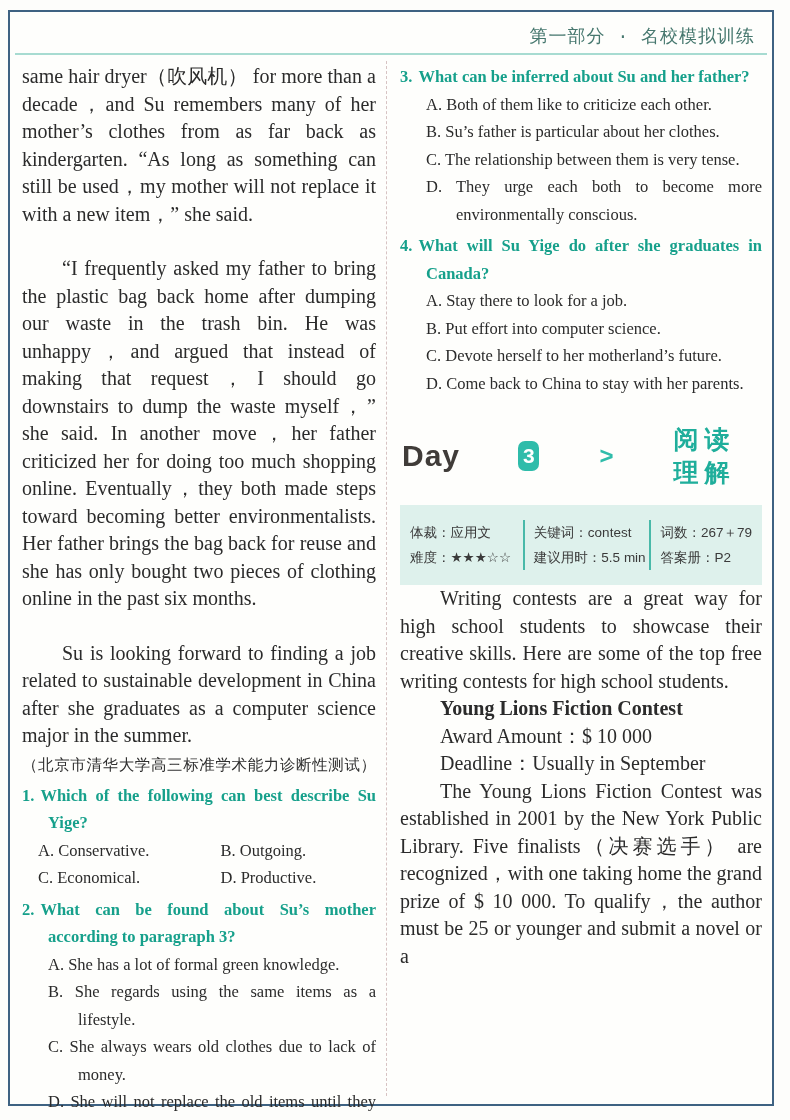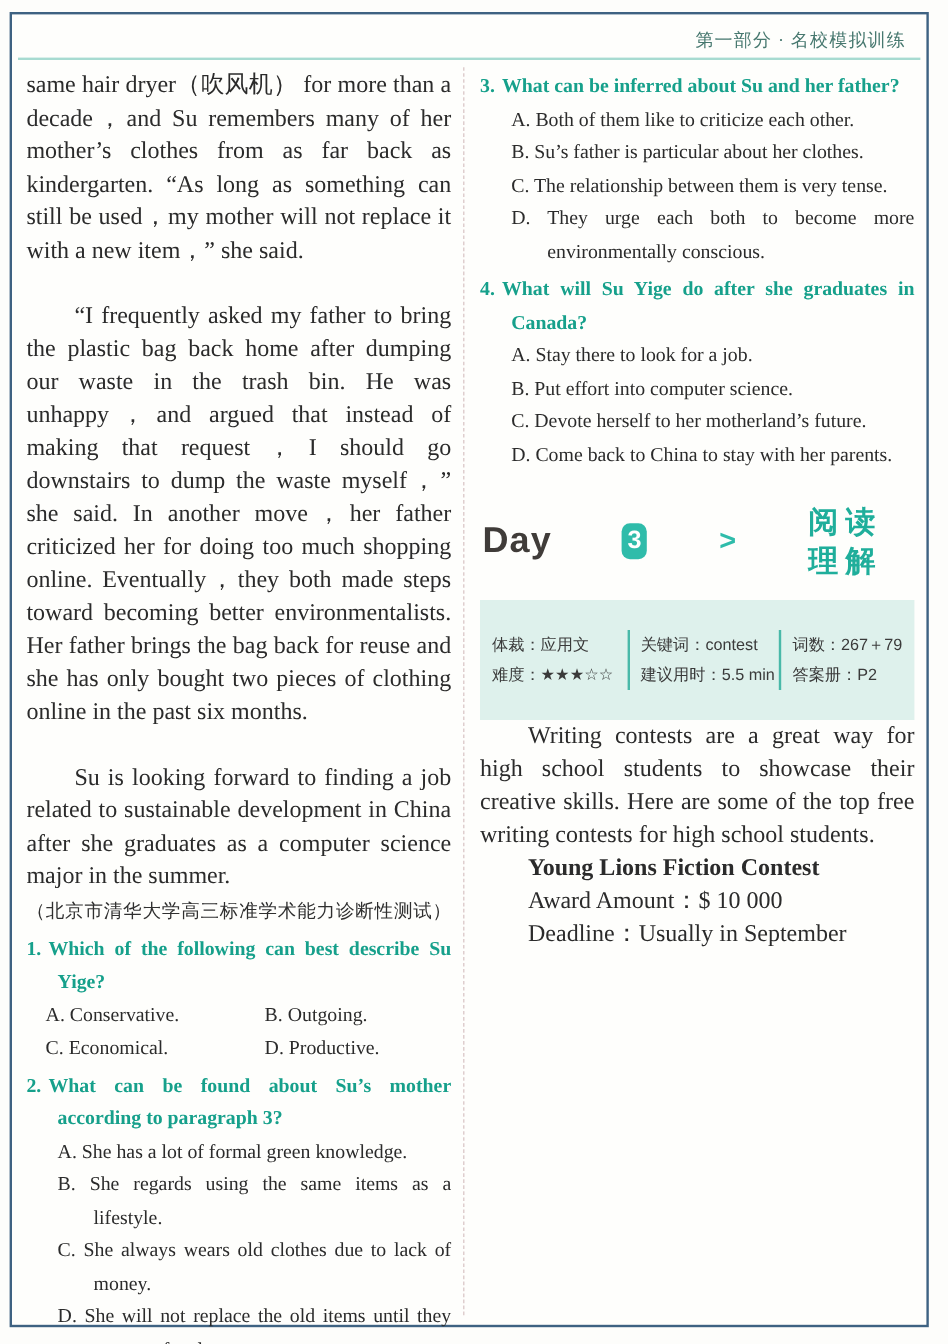--- a/index.html
+++ b/index.html
@@ -3,21 +3,21 @@
 <meta charset="utf-8">
 <style>
   html,body{margin:0;padding:0;background:#ffffff;}
   .page{position:relative;width:790px;height:1120px;background:#fdfdfb;
         font-family:"Liberation Serif","DejaVu Serif",serif;color:#2b2b2b;overflow:hidden;}
   .frame{position:absolute;left:8px;top:10px;width:766px;height:1096px;
          border:2px solid #3e6282;box-sizing:border-box;background:#fefefc;
          display:flex;flex-direction:column;}
   .page-header{flex:0 0 auto;display:flex;justify-content:flex-end;align-items:flex-end;
                padding:12px 12px 5px 12px;margin:0 5px;border-bottom:2px solid #a7dbd1;}
-  .header-title{font-family:Liberation Serif, serif;font-size:15px;
+  .header-title{font-family:Liberation Mono, monospace;font-size:18px;
                 color:#47786f;letter-spacing:1px;}
   .cols{flex:1 1 auto;display:flex;padding:6px 8px 8px 10px;min-height:0;}
   .col-left{width:366px;padding:2px 10px 0 2px;box-sizing:border-box;}
   .col-divider{width:0;border-left:1px dashed #d7c3c3;}
   .col-right{flex:1;padding:2px 2px 0 13px;min-width:0;}
 
   .body-p{margin:0;font-size:20px;line-height:27.5px;text-align:justify;}
   .indent{text-indent:2em;margin-top:27px;}
   .source{margin:1px 0 4px 0;font-size:15.5px;line-height:27px;
           text-align:justify;text-align-last:justify;color:#2f2f2f;}
@@ -32,21 +32,21 @@
 
   .day{display:flex;align-items:center;margin:26px 0 0 2px;
        font-family:"Liberation Sans","DejaVu Sans",sans-serif;gap:48px;}
   .day-word{font-size:30px;font-weight:bold;color:#403c39;letter-spacing:1px;}
   .day-badge{width:30px;height:30px;margin:0 12px 0 10px;border-radius:7px;background:#2fbcaa;
              color:#ffffff;font-size:21px;font-weight:bold;
              display:flex;align-items:center;justify-content:center;}
   .day-gt{color:#2fbcaa;font-size:24px;font-weight:bold;margin-right:12px;}
   .day-title{color:#1fae9b;font-size:25px;font-weight:bold;letter-spacing:6px;}
 
-  .infobox{margin-top:16px;background:#def1ec;padding:25px 10px;
+  .infobox{margin-top:16px;background:#def1ec;padding:15px 10px;
            font-family:"Liberation Sans","DejaVu Sans",sans-serif;
            font-size:13.5px;color:#3a3a3a;}
   .inforow{display:flex;line-height:25px;}
   .cell{white-space:nowrap;overflow:hidden;box-sizing:border-box;}
   .c1{width:33%;}
   .c2{width:37%;border-left:2px solid #49b9a9;padding-left:9px;}
   .c3{width:30%;border-left:2px solid #49b9a9;padding-left:9px;}
 
   .bold{font-weight:bold;}
   .passage2 .body-p{margin-top:0;}
@@ -126,18 +126,19 @@
             <span class="cell c2">建议用时：5.5 min</span>
             <span class="cell c3">答案册：P2</span>
           </div>
         </div>
 
         <div class="passage2" style="margin-top:0;">
           <p class="body-p indent">Writing contests are a great way for high school students to showcase their creative skills. Here are some of the top free writing contests for high school students.</p>
           <p class="body-p indent bold">Young Lions Fiction Contest</p>
           <p class="body-p indent">Award Amount：$ 10 000</p>
           <p class="body-p indent">Deadline：Usually in September</p>
+          <p class="body-p indent">The Young Lions Fiction Contest was established in 2001 by the New York Public Library. Five finalists（决赛选手） are recognized，with one taking home the grand prize of $ 10 000. To qualify，the author must be 25 or younger and submit a novel or a</p>
         </div>
 
       </div>
     </div>
   </div>
 </div>
 
 </body></html>

